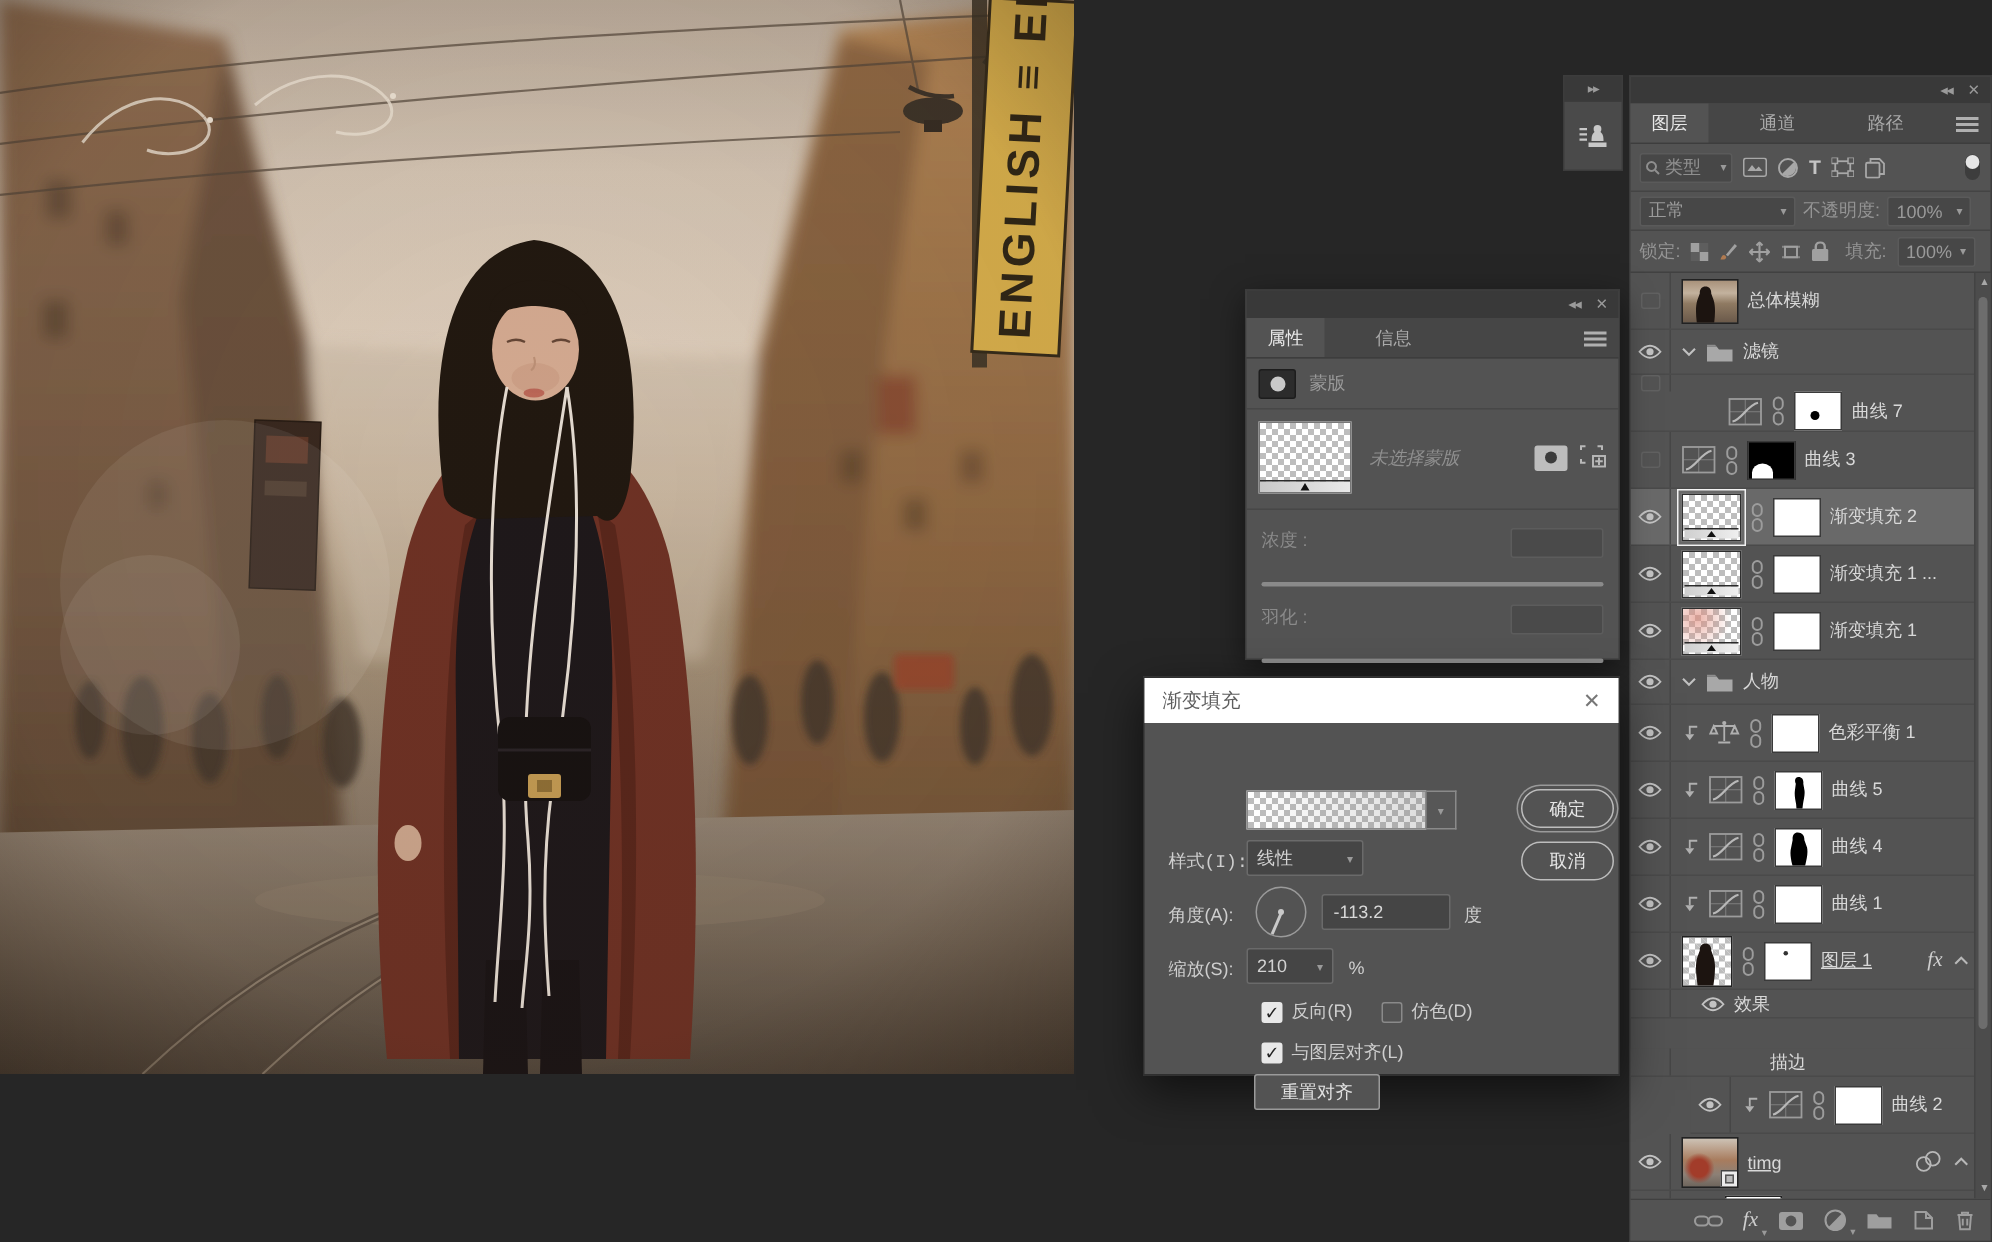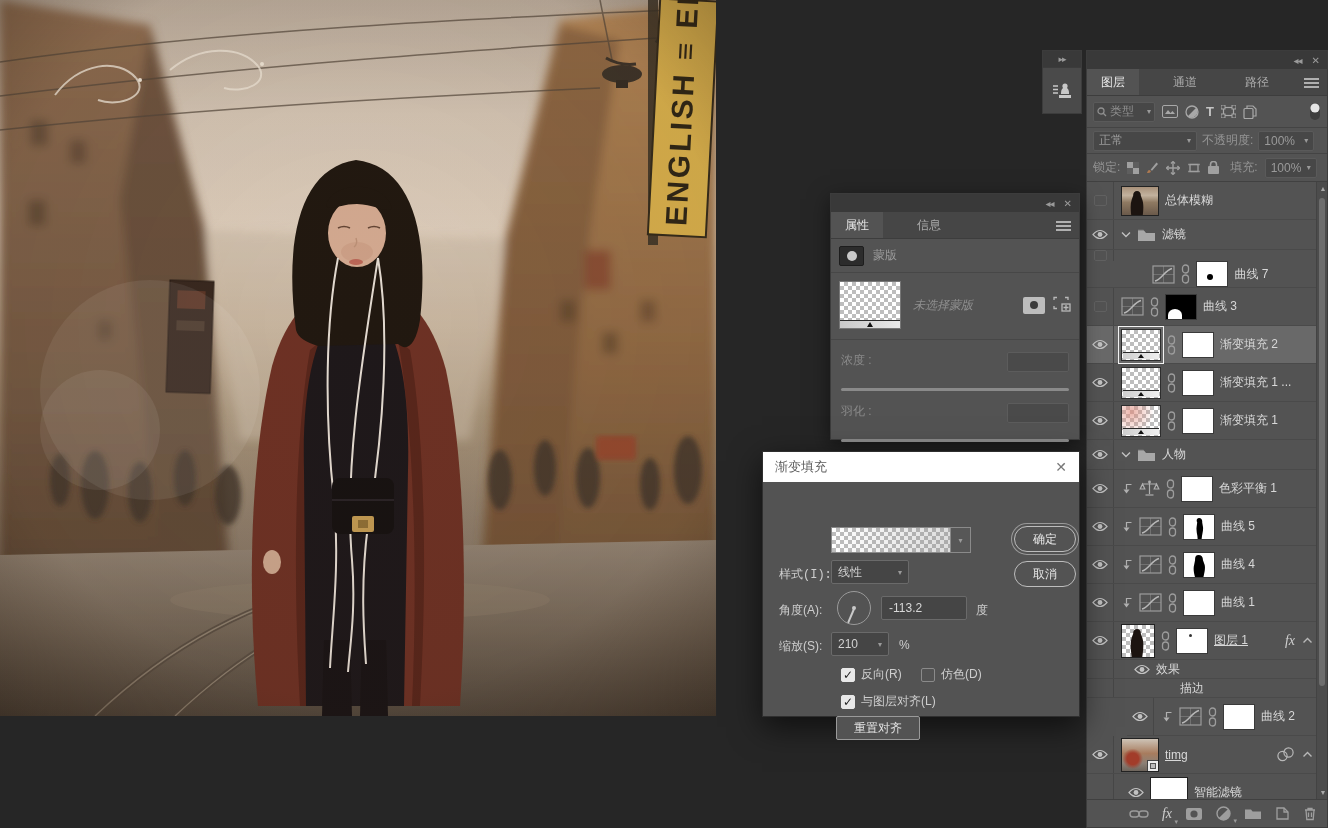--- a/index.html
+++ b/index.html
@@ -705,21 +705,21 @@
         <div class="lrow" style="height: 19px;">
           <div class="eyecell"></div>
           <div class="rowbody" style="padding-left: 20px;">
             <svg width="16" height="11" viewBox="0 0 16 11">
               <path d="M1 5.5 Q8 -2.5 15 5.5 Q8 13.5 1 5.5 Z" fill="none" stroke="#c2c2c2" stroke-width="1.2"></path>
               <circle cx="8" cy="5.5" r="2.4" fill="#c2c2c2"></circle>
             </svg>
             <span class="lname">效果</span>
           </div>
         </div>
-        <div class="lrow" style="height: 19px;">
+        <div class="lrow" style="height: 19px; margin-top: 20px;">
           <div class="eyecell"></div>
           <div class="rowbody" style="padding-left: 66px;">
             <span class="lname">描边</span>
           </div>
         </div>
         <div class="lrow" style="height: 38px; margin-left: 40px;">
           <div class="eyecell">
             <svg width="16" height="11" viewBox="0 0 16 11">
               <path d="M1 5.5 Q8 -2.5 15 5.5 Q8 13.5 1 5.5 Z" fill="none" stroke="#c2c2c2" stroke-width="1.2"></path>
               <circle cx="8" cy="5.5" r="2.4" fill="#c2c2c2"></circle>

